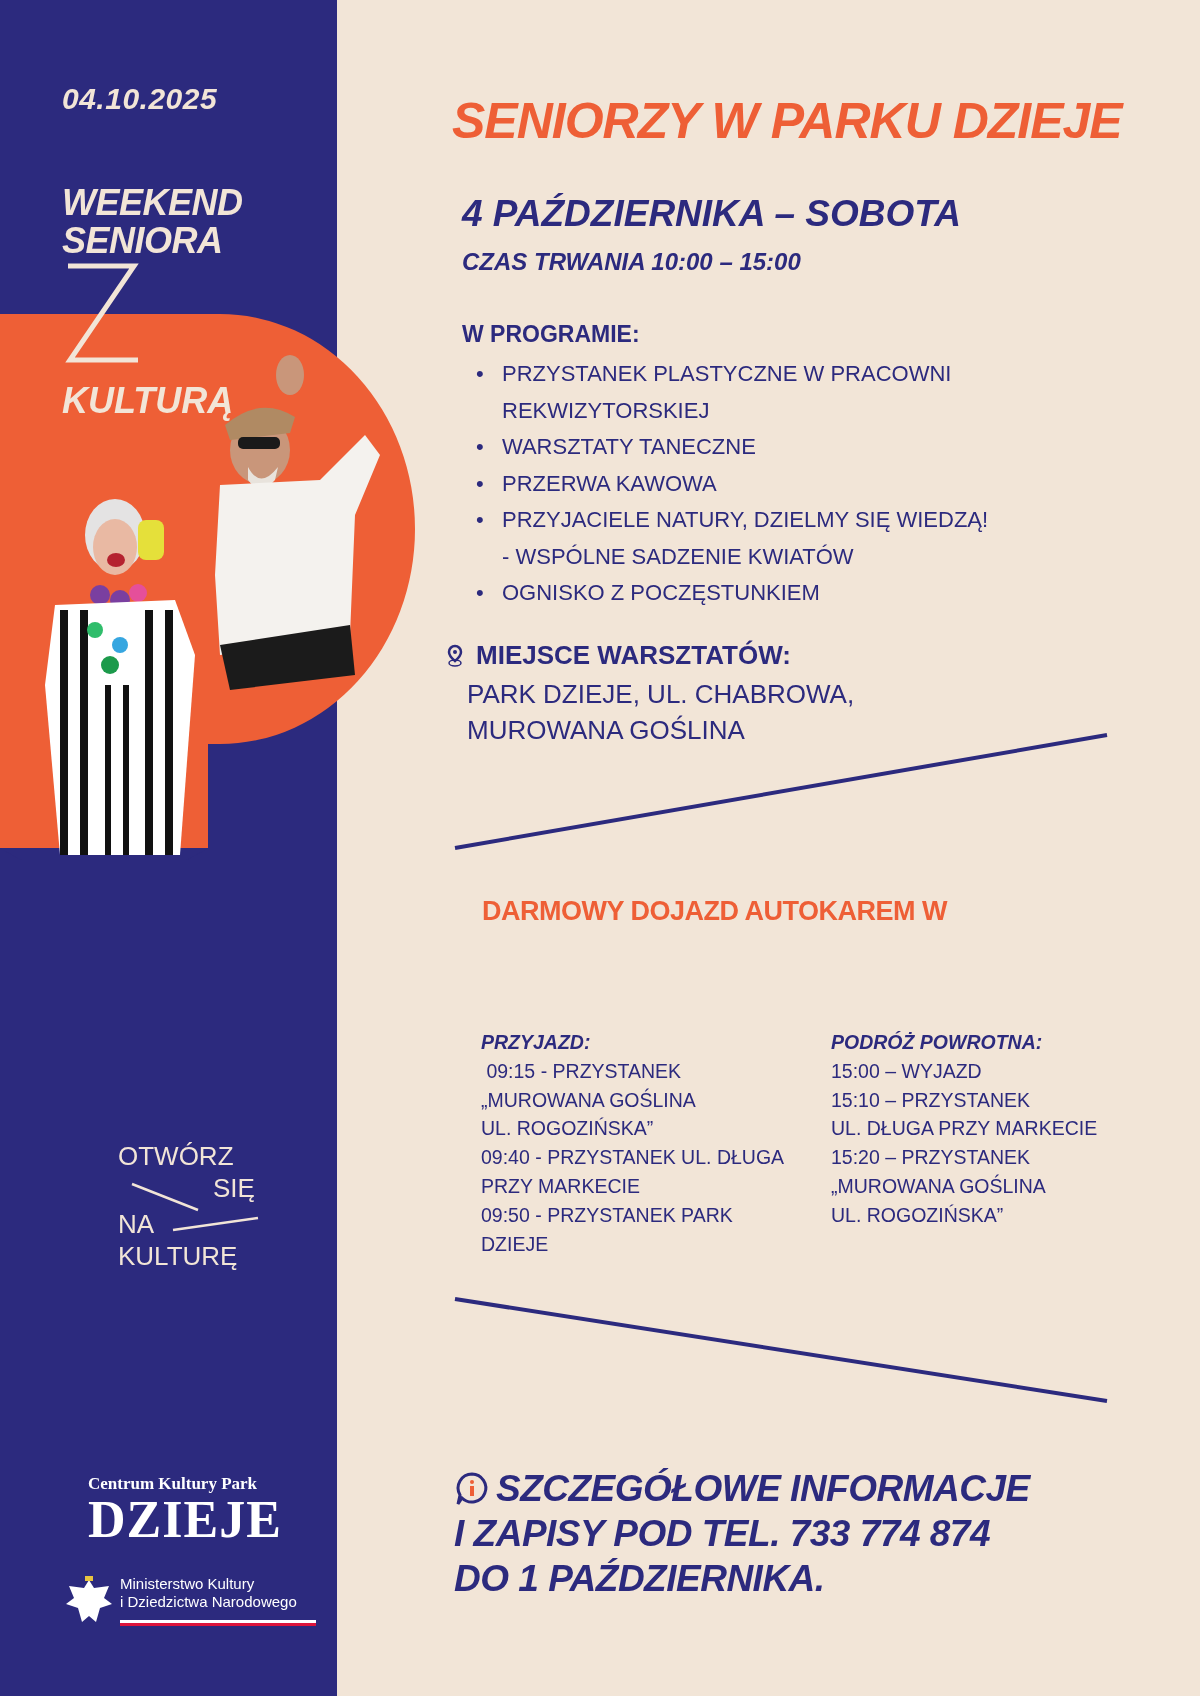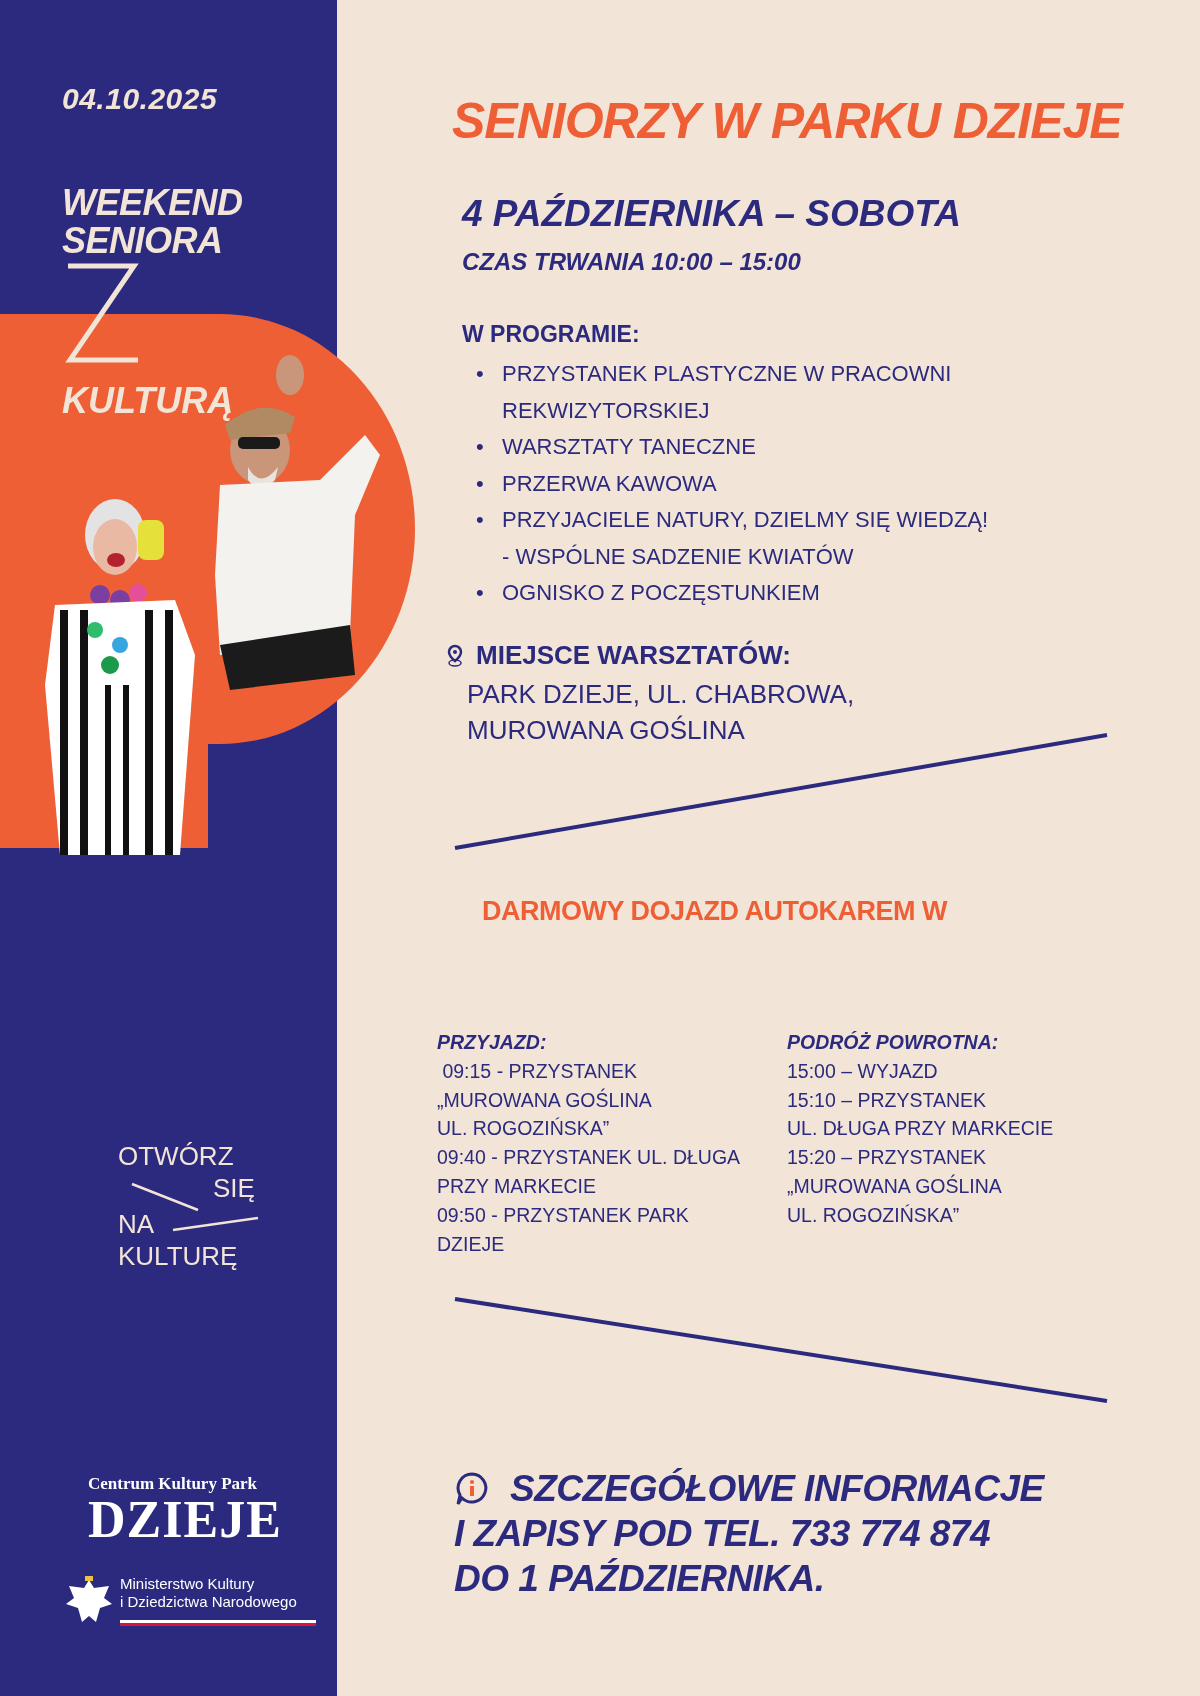--- a/index.html
+++ b/index.html
@@ -26,25 +26,25 @@
   .date-line { position:absolute; left:462px; top:193px; font-size:37px; font-weight:bold; font-style:italic; color:#2c2a7e; }
   .duration { position:absolute; left:462px; top:248px; font-size:24px; font-weight:bold; font-style:italic; color:#2c2a7e; }
   .prog-h { position:absolute; left:462px; top:321px; font-size:23px; font-weight:bold; color:#2c2a7e; }
   .prog-list { position:absolute; left:462px; top:356px; font-size:22px; line-height:36.5px; color:#2c2a7e; list-style:none; }
   .prog-list li { position:relative; padding-left:40px; }
   .prog-list li .bullet { position:absolute; left:14px; top:0; }
   .loc-h { position:absolute; left:446px; top:640px; font-size:26px; font-weight:bold; color:#2c2a7e; display:flex; align-items:center; gap:12px; }
   .loc-body { position:absolute; left:467px; top:676px; font-size:26px; line-height:36px; color:#2c2a7e; }
   .lines { position:absolute; left:0; top:0; pointer-events:none; }
   .bus-h { position:absolute; left:454px; top:890px; font-size:27px; font-weight:bold; color:#ee5f36; line-height:42px; letter-spacing:-0.5px;margin-left:28px; }
-  .col { position:absolute; top:1028px; font-size:19.5px; line-height:28.8px; color:#2c2a7e; }
+  .col { position:absolute; top:1028px; font-size:19.5px; line-height:28.8px; color:#2c2a7e;margin-left:44px; }
   .col .h { font-weight:bold; font-style:italic; }
   .col1 { left:437px; } .col2 { left:787px; }
   .info { position:absolute; left:454px; top:1466px; font-size:37px; font-weight:bold; font-style:italic; color:#2c2a7e; line-height:45px; letter-spacing:-0.5px; }
-  .info .row1 { display:flex; align-items:center; gap:20px; }
+  .info .row1 { display:flex; align-items:center; gap:6px; }
 </style>
 </head>
 <body>
 
 <div class="sidebar"></div>
 
 <svg class="pshape" width="420" height="860">
   <path d="M0,314 L220,314 A195,215 0 0 1 220,744 L208,744 L208,848 L0,848 Z" fill="#ee5f36"></path>
   <path d="M0,420 A210,240 0 0 0 208,848 L0,848 Z" fill="#2c2a7e"></path>
 </svg>

